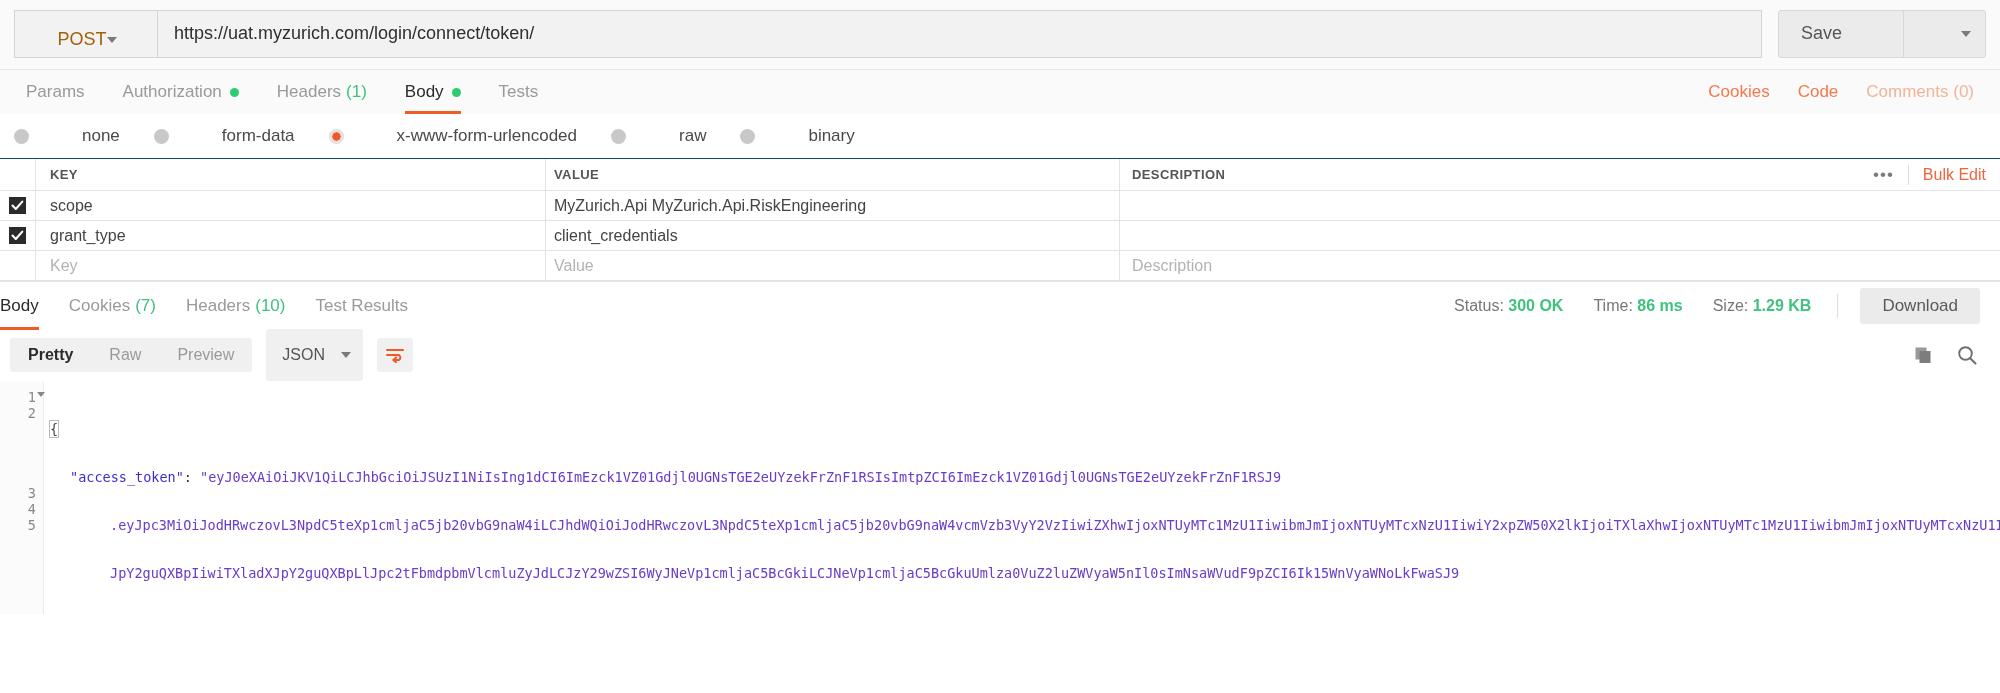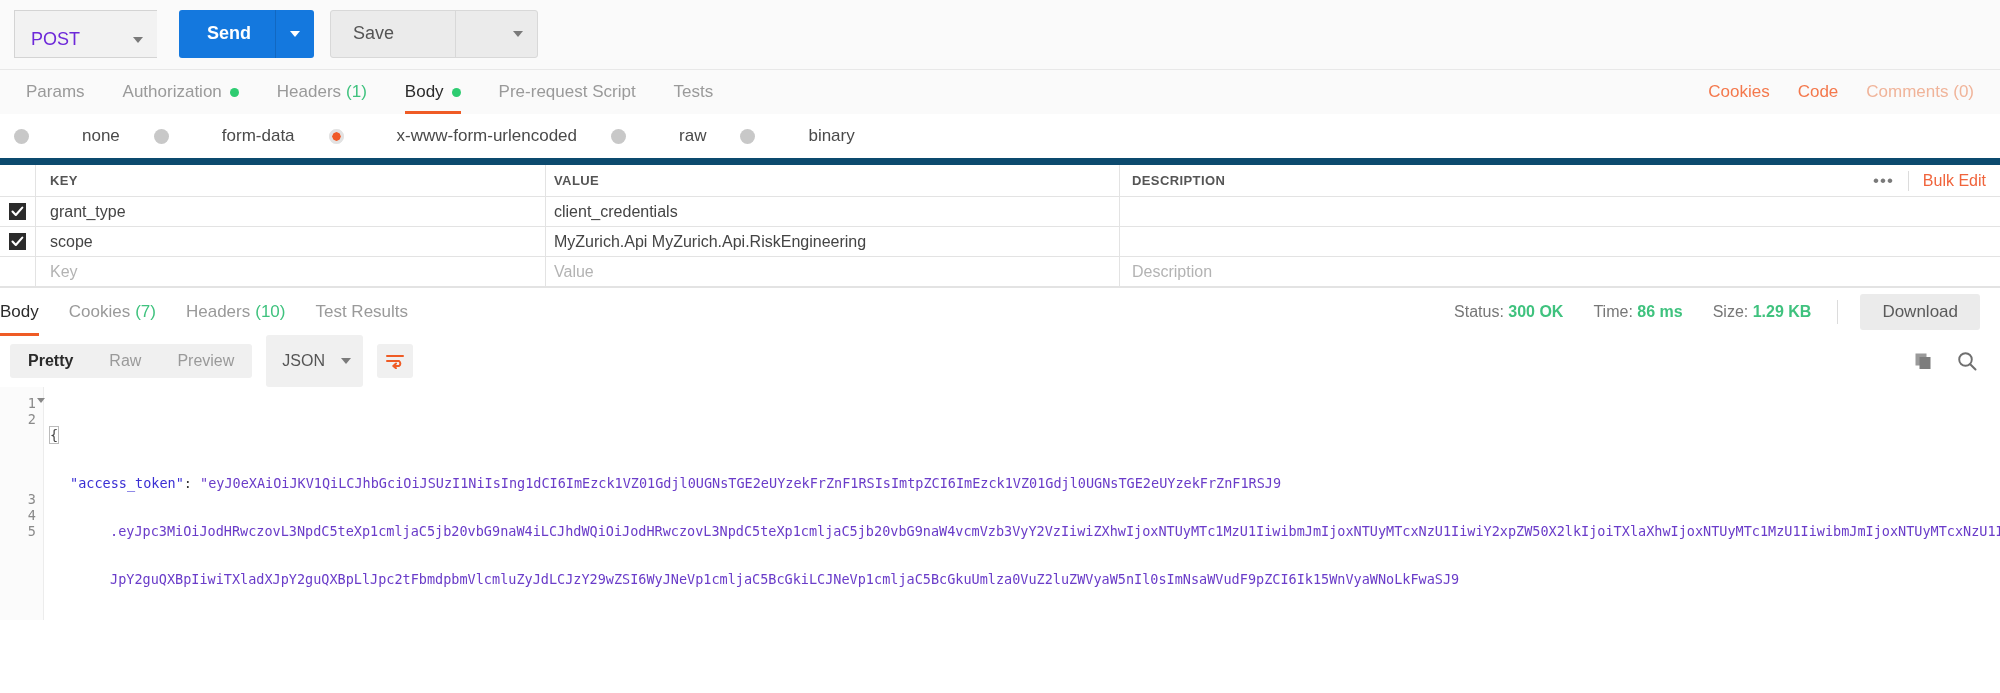--- a/index.html
+++ b/index.html
@@ -17,23 +17,23 @@
     display: flex; align-items: center;
     padding: 10px 14px 12px 14px;
     background: #fafafa;
     border-bottom: 1px solid #e8e8e8;
     height: 70px;
   }
   .method-select {
     width: 143px; height: 48px;
     border: 1px solid #d4d4d4; border-right: none;
     background: #f2f2f2;
-    display: flex; align-items: center; justify-content: space-between;
+    display: flex; align-items: center; justify-content: center;
     padding: 12px 14px 0 16px;
-    font-size: 18px; color: #6d28d9;
+    font-size: 18px; color: #a16207;
     cursor: pointer;
   }
   .caret-down {
     width: 0; height: 0;
     border-left: 5px solid transparent;
     border-right: 5px solid transparent;
     border-top: 6px solid #7a7a7a;
   }
   .url-input {
     flex: 1; height: 48px;
@@ -139,21 +139,21 @@
     position: relative;
   }
   .radio.checked::after {
     content: ""; position: absolute;
     top: -3px; left: -3px; right: -3px; bottom: -3px;
     border-radius: 50%;
     border: 3px solid #e2e2e2;
   }
 
   
-  .kv-table { width: 100%; border-top: 7px solid #0c4a6e; }
+  .kv-table { width: 100%; border-top: 1px solid #0c4a6e; }
   .kv-row { display: flex; border-bottom: 1px solid #e3e3e3; height: 30px; }
   .kv-row.header { height: 32px; }
   .kv-row.body-row { height: 30px; }
   .cell-check {
     width: 36px; flex: none;
     display: flex; align-items: center; justify-content: center;
     border-right: 1px solid #e3e3e3;
   }
   .cbox {
     width: 17px; height: 17px; background: #2b2b2b;
@@ -291,27 +291,21 @@
   .indent2 { padding-left: 60px; }
 </style>
 </head>
 <body>
 
 <div class="urlbar">
   <div class="method-select">
     <span>POST</span>
     <span class="caret-down"></span>
   </div>
-  <div class="btn-send">
-    <span class="label">Send</span>
-    <span class="split"></span>
-    <span class="arrow">
-      <span class="caret-white"></span>
-    </span>
-  </div>
+  <input class="url-input" readonly="" value="https://uat.myzurich.com/login/connect/token/" style="">
   <div class="btn-save">
     <span class="label">Save</span>
     <span class="split"></span>
     <span class="arrow">
       <span class="caret-down"></span>
     </span>
   </div>
 </div>
 
 <div class="req-tabs">
@@ -323,23 +317,20 @@
       <span>Authorization</span>
       <span class="dot-green"></span>
     </div>
     <div class="tab">
       <span>Headers</span>
       <span class="count-green">(1)</span>
     </div>
     <div class="tab active">
       <span>Body</span>
       <span class="dot-green"></span>
-    </div>
-    <div class="tab">
-      <span>Pre-request Script</span>
     </div>
     <div class="tab">
       <span>Tests</span>
     </div>
   </div>
   <div class="tabs-right">
     <span class="link-orange">Cookies</span>
     <span class="link-orange">Code</span>
     <span class="link-muted">Comments (0)</span>
   </div>
@@ -385,35 +376,35 @@
   </div>
 
   <div class="kv-row body-row">
     <div class="cell-check">
       <span class="cbox">
         <svg width="13" height="11" viewBox="0 0 13 11" aria-hidden="true">
             <path d="M1.5 5.5 L4.8 9 L11.3 1.6" stroke="#fff" stroke-width="2.1" fill="none" stroke-linecap="round" stroke-linejoin="round"></path>
           </svg>
       </span>
     </div>
-    <div class="cell-key">grant_type</div>
-    <div class="cell-value">client_credentials</div>
+    <div class="cell-key">scope</div>
+    <div class="cell-value"> MyZurich.Api MyZurich.Api.RiskEngineering</div>
     <div class="cell-desc"></div>
   </div>
 
   <div class="kv-row body-row">
     <div class="cell-check">
       <span class="cbox">
         <svg width="13" height="11" viewBox="0 0 13 11" aria-hidden="true">
             <path d="M1.5 5.5 L4.8 9 L11.3 1.6" stroke="#fff" stroke-width="2.1" fill="none" stroke-linecap="round" stroke-linejoin="round"></path>
           </svg>
       </span>
     </div>
-    <div class="cell-key">scope</div>
-    <div class="cell-value"> MyZurich.Api MyZurich.Api.RiskEngineering</div>
+    <div class="cell-key">grant_type</div>
+    <div class="cell-value">client_credentials</div>
     <div class="cell-desc"></div>
   </div>
 
   <div class="kv-row body-row">
     <div class="cell-check"></div>
     <div class="cell-key placeholder">Key</div>
     <div class="cell-value placeholder">Value</div>
     <div class="cell-desc placeholder">Description</div>
   </div>
 

